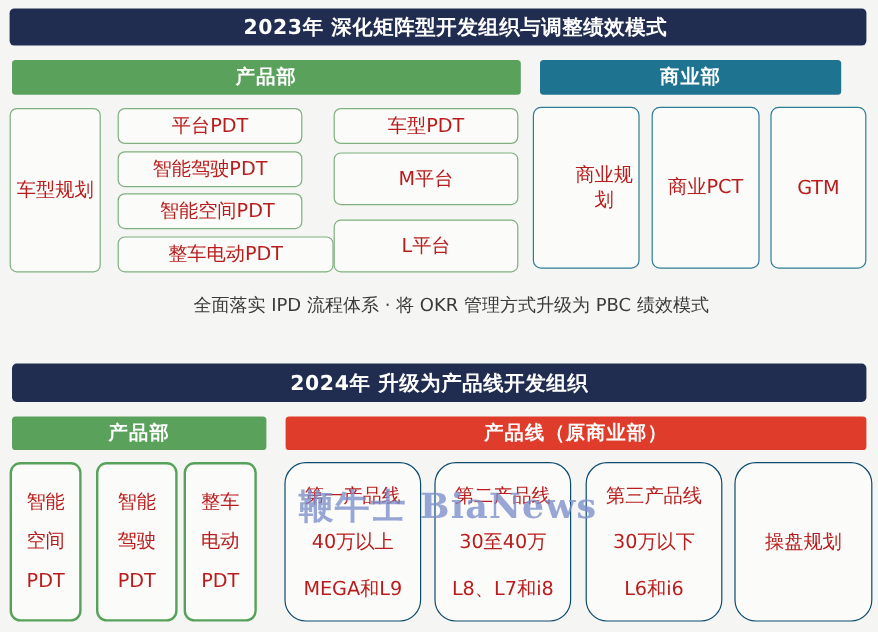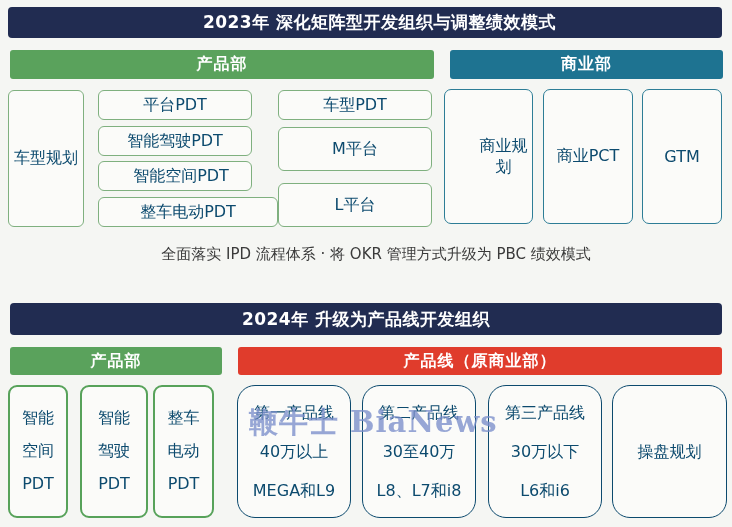--- a/index.html
+++ b/index.html
@@ -28,21 +28,21 @@
     font-size:16px;font-weight:bold;letter-spacing:1px;text-align:center;
   }
   .bar.green{background:#5aa25c;}
   .bar.teal{background:#1e7391;}
   .bar.red{background:#e03c2c;}
   
   .box{
     background:#fbfbf9;
     display:flex;align-items:center;justify-content:center;
     text-align:center;
-    color:#0c4a6e;font-size:16px;
+    color:#b91c1c;font-size:16px;
     white-space:pre-line;
   }
   .gbox{border:1.5px solid #7fb07f;border-radius:6px;}
   .tbox{border:1.5px solid #2d7d96;border-radius:7px;}
   .gbox2{border:2px solid #57a25a;border-radius:9px;line-height:2.05;}
   .rbox{border:1px solid #0c4a6e;border-radius:18px;line-height:2.45;}
   .footnote{
     left:0;right:0;
     text-align:center;
     color:#3a3a3a;font-size:15px;padding-left:20px;
@@ -58,21 +58,21 @@
   .wm-latin{font-family:"DejaVu Serif","Liberation Serif",serif;font-weight:600;}
 </style>
 </head>
 <body>
 
 <div class="stage">
 
   <div class="abs navy" style="left:8px;top:7px;width:714px;height:31px;padding-left:29px;">2023年 深化矩阵型开发组织与调整绩效模式</div>
 
   <div class="abs bar green" style="left:10px;top:50px;width:424px;height:29px;">产品部</div>
-  <div class="abs bar teal" style="left:450px;top:50px;width:273px;height:29px;">商业部</div>
+  <div class="abs bar teal" style="left:450px;top:50px;width:251px;height:29px;">商业部</div>
 
   <div class="abs box gbox" style="left:8px;top:90px;width:76px;height:137px;">车型规划</div>
 
   <div class="abs box gbox" style="left:98px;top:90px;width:154px;height:30px;">平台PDT</div>
   <div class="abs box gbox" style="left:98px;top:126px;width:154px;height:30px;">智能驾驶PDT</div>
   <div class="abs box gbox" style="left:98px;top:161px;width:154px;height:30px;padding-left:12px;">智能空间PDT</div>
   <div class="abs box gbox" style="left:98px;top:197px;width:180px;height:30px;">整车电动PDT</div>
 
   <div class="abs box gbox" style="left:278px;top:90px;width:154px;height:30px;">车型PDT</div>
   <div class="abs box gbox" style="left:278px;top:127px;width:154px;height:44px;">M平台</div>

